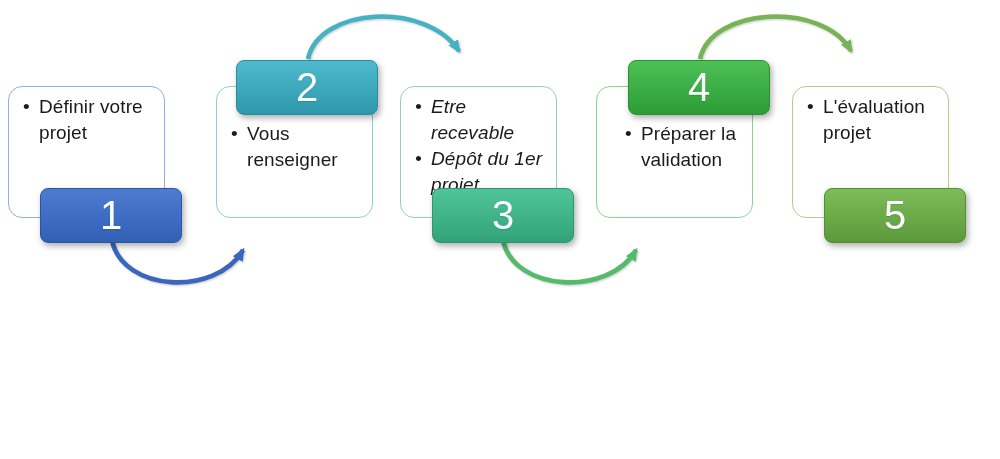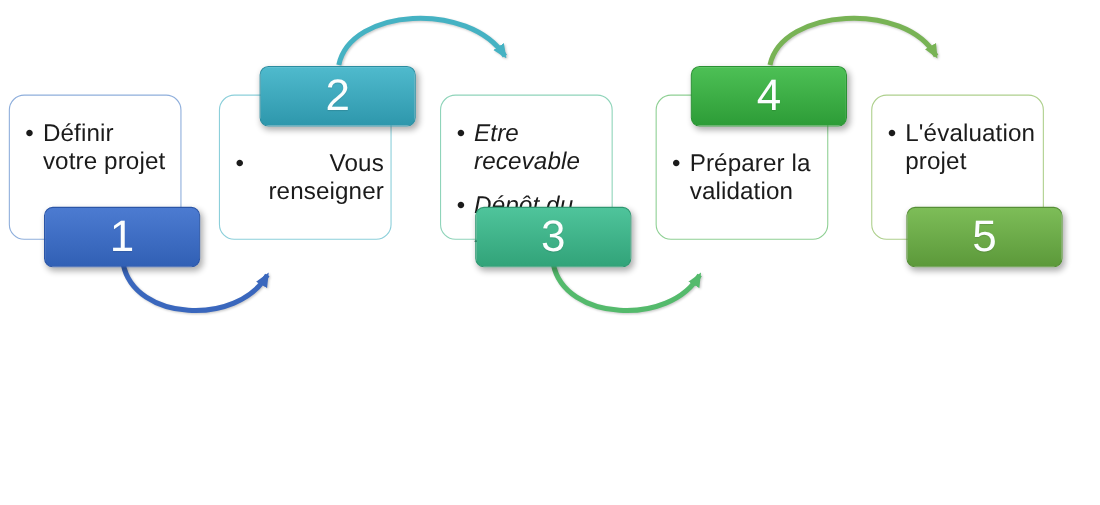--- a/index.html
+++ b/index.html
@@ -10,37 +10,37 @@
   .arrows{position:absolute;left:0;top:0;width:1000px;height:459px;z-index:2;pointer-events:none;}
   .arrows path.arc{fill:none;stroke-width:4.6;stroke-linecap:butt;filter:drop-shadow(1px 1.5px 1px rgba(0,0,0,0.22));}
   .textbox{
     position:absolute;top:86px;width:157px;height:132px;background:#ffffff;
     border:1px solid #999;border-radius:14px;box-sizing:border-box;z-index:1;
   }
   .content{padding:7px 6px 0 13px;}
   .content.below-num{padding-top:34px;}
   .bullets{margin:0;padding:0;list-style:none;}
   .bullets li{
-    position:relative;padding-left:17px;font-size:22px;line-height:26px;
-    color:#1b1b1b;font-weight:300;letter-spacing:0.1px;margin-top:14px;
+    position:relative;padding-left:17px;font-size:19px;line-height:26px;
+    color:#1b1b1b;font-weight:300;letter-spacing:0.1px;
   }
   .bullets li::before{content:"\2022";position:absolute;left:1px;top:0;}
   .numbox{
     position:absolute;width:142px;height:55px;border-radius:8px;z-index:3;
     border:1px solid rgba(0,0,0,0.18);box-sizing:border-box;
     display:flex;align-items:center;justify-content:center;
     color:#fbfefe;font-size:40px;font-weight:300;
     box-shadow:2px 3px 6px rgba(0,0,0,0.32);
     text-shadow:0 1px 1px rgba(0,0,0,0.12);
   }
   .num-bottom{top:188px;}
   .num-top{top:60px;}
   
   .g0 .textbox{left:8px;}   .g0 .numbox{left:40px;}
-  .g1 .textbox{left:199px;text-align:right;} .g1 .numbox{left:236px;}
+  .g1 .textbox{left:216px;} .g1 .numbox{left:236px;}
   .g2 .textbox{left:400px;font-style:italic;} .g2 .numbox{left:432px;}
   .g3 .textbox{left:596px;} .g3 .numbox{left:628px;}
   .g4 .textbox{left:792px;} .g4 .numbox{left:824px;}
 </style>
 </head>
 <body>
 
 <div id="canvas">
 
   <svg class="arrows" viewBox="0 0 1000 459" xmlns="http://www.w3.org/2000/svg">
@@ -98,21 +98,21 @@
           <li>Dépôt du 1er projet</li>
         </ul>
       </div>
     </div>
     <div class="numbox num-bottom" style="background: linear-gradient(rgb(79, 196, 155) 0%, rgb(50, 163, 121) 100%); border-color: rgb(46, 151, 112);">
       <span>3</span>
     </div>
   </div>
 
   <div class="step-group g3">
-    <div class="textbox" style="border-color: rgb(143, 208, 148);">
+    <div class="textbox" style="border-color: rgb(143, 208, 148); padding-left: 14px;">
       <div class="content below-num">
         <ul class="bullets">
           <li>Préparer la validation</li>
         </ul>
       </div>
     </div>
     <div class="numbox num-top" style="background: linear-gradient(rgb(77, 192, 85) 0%, rgb(45, 156, 55) 100%); border-color: rgb(42, 145, 51);">
       <span>4</span>
     </div>
   </div>

